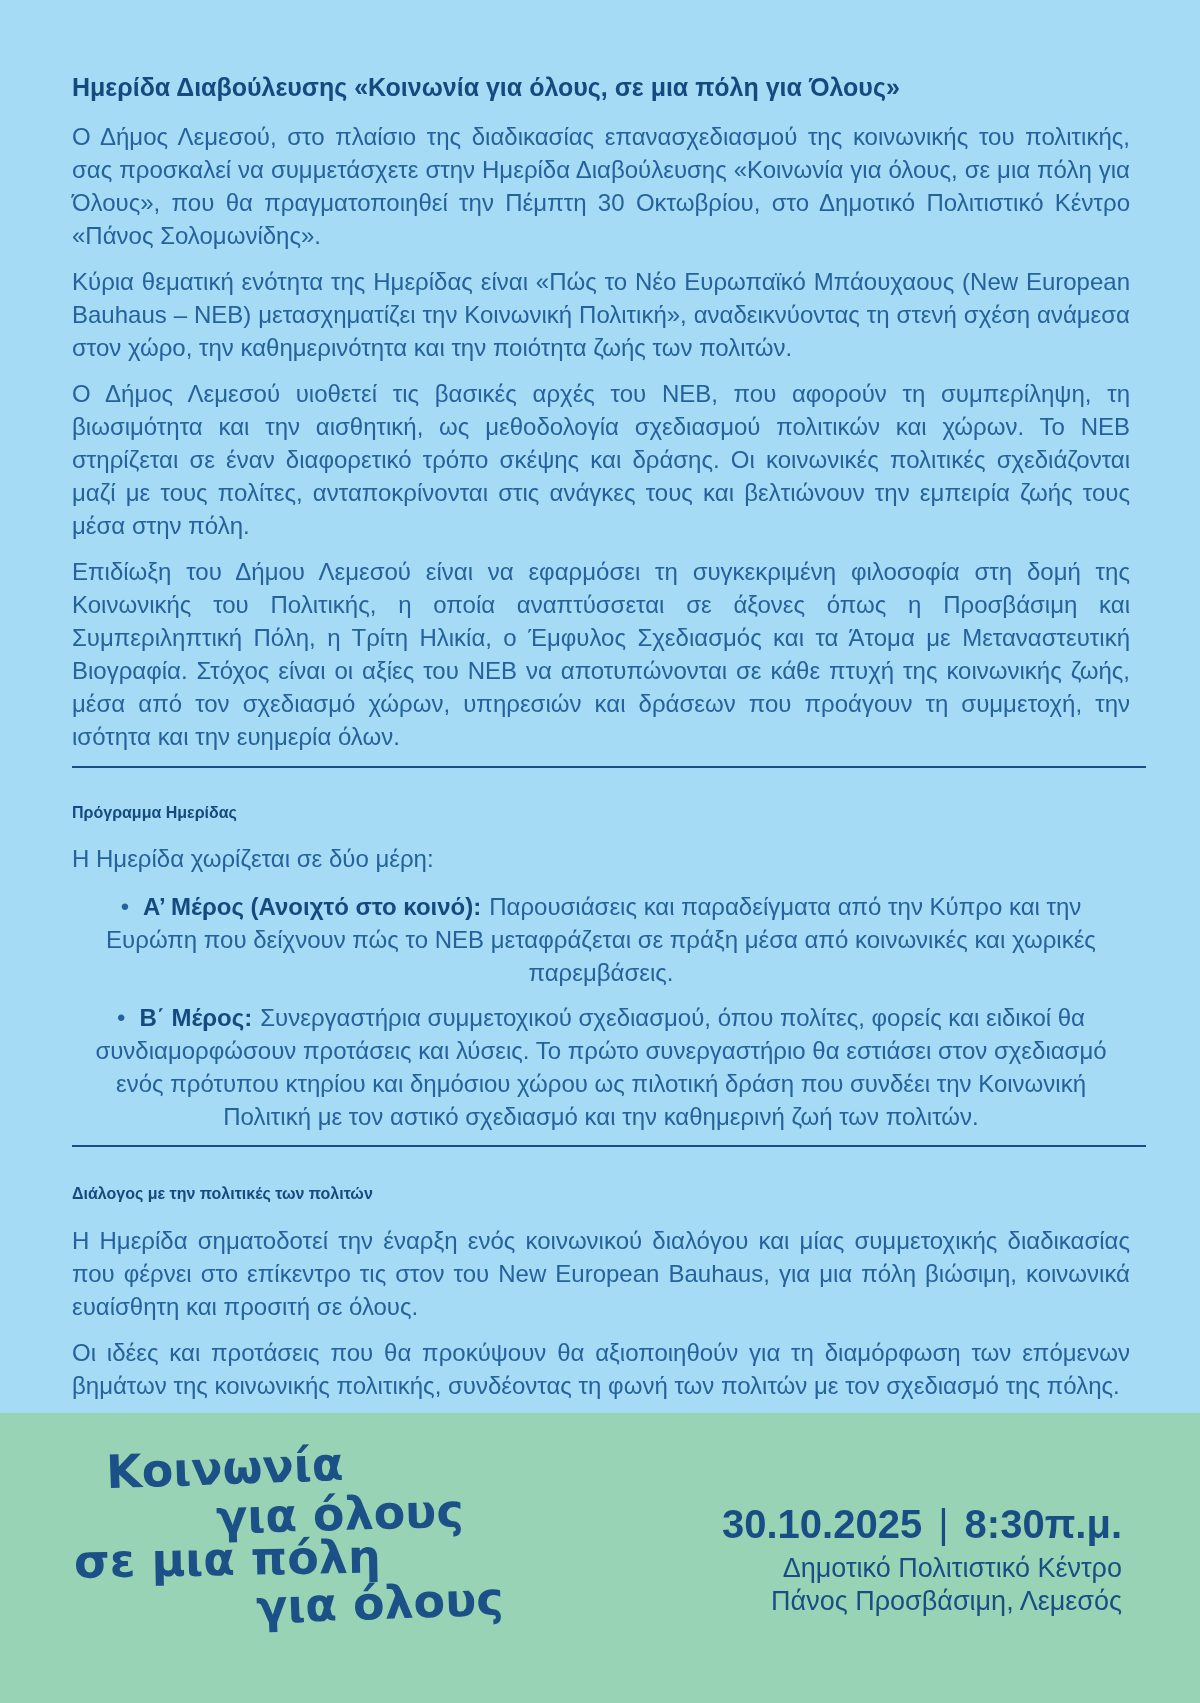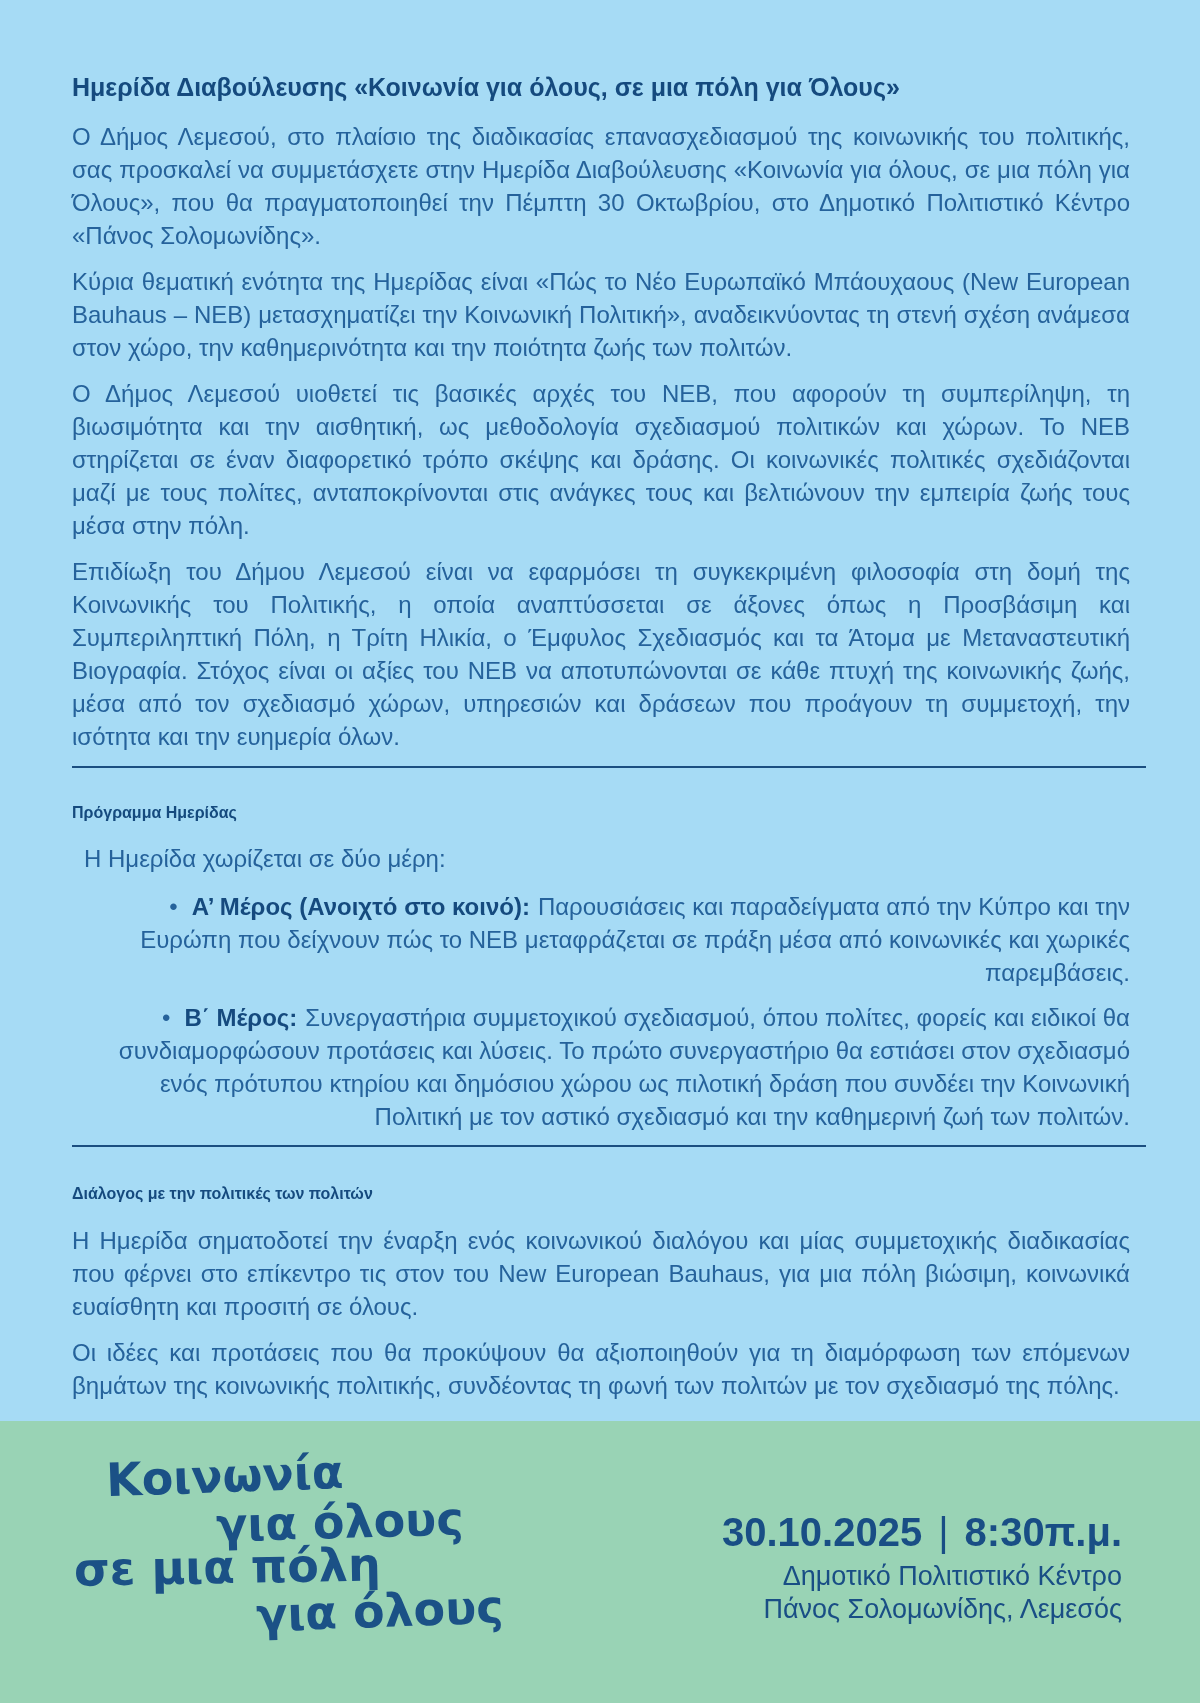--- a/index.html
+++ b/index.html
@@ -1,21 +1,21 @@
 <!DOCTYPE html>
 <html><head>
 <meta charset="utf-8">
 <style>
   html, body { margin: 0; padding: 0; }
   body {
     width: 1200px; height: 1703px;
     font-family: "Liberation Sans", sans-serif;
     background: #a6dbf5;
   }
-  .page { width: 1200px; height: 1703px; display: flex; flex-direction: column; overflow: hidden; gap: 8px; }
+  .page { width: 1200px; height: 1703px; display: flex; flex-direction: column; overflow: hidden; }
 
   .content {
     box-sizing: border-box;
     height: 1413px;
     padding: 70px 70px 0 72px;
     background: #a6dbf5;
   }
 
   .doc-title {
     margin: 0 0 16px 0;
@@ -30,27 +30,27 @@
   .section-heading.h3 { margin-bottom: 13px; }
 
   p.body {
     margin: 0 0 13px 0;
     font-size: 24px; line-height: 33px;
     color: #25629b;
     text-align: justify;
   }
   p.body.last { margin-bottom: 15px; }
 
-  p.intro-line { text-align: left; margin-bottom: 15px; margin-left: 12px; }
+  p.intro-line { text-align: left; margin-bottom: 15px; }
 
   p.bullet {
     margin: 0 0 12px 0;
     font-size: 24px; line-height: 33px;
     color: #25629b;
-    text-align: right;
+    text-align: center;
   }
   p.bullet .dot { margin-right: 14px; }
   p.bullet strong { color: #154a7e; margin-right: 8px; }
 
   hr.rule {
     border: none;
     border-top: 2.5px solid #1b4e80;
     margin: 2px -16px 28px 0;
   }
   hr.rule.second { margin-bottom: 30px; }
@@ -127,19 +127,19 @@
       <div class="logo-line l1">Κοινωνία</div>
       <div class="logo-line l2">για όλους</div>
       <div class="logo-line l3">σε μια πόλη</div>
       <div class="logo-line l4">για όλους</div>
     </div>
 
     <div class="event">
       <div class="event-datetime"><span>30.10.2025</span><span class="sep">|</span><span>8:30π.μ.</span></div>
       <div class="event-venue">
         <div>Δημοτικό Πολιτιστικό Κέντρο</div>
-        <div>Πάνος Σολομωνίδης, Λεμεσός</div>
+        <div>Πάνος Προσβάσιμη, Λεμεσός</div>
       </div>
     </div>
 
   </div>
 
 </div>
 
 </body></html>

